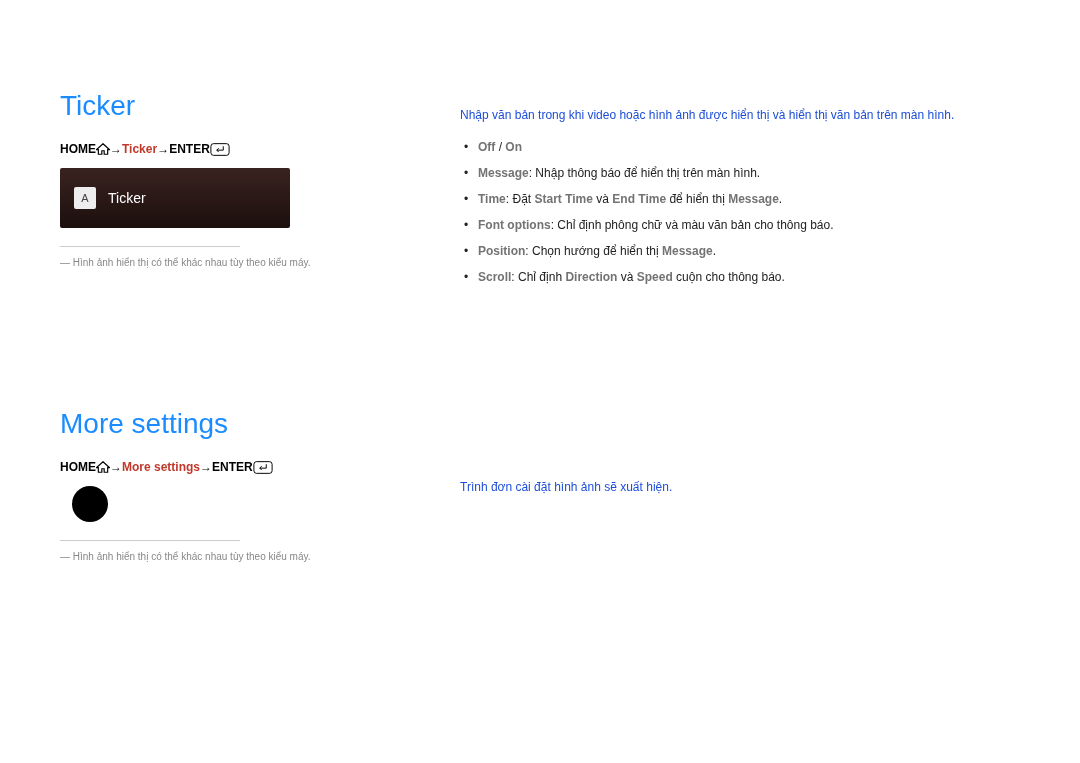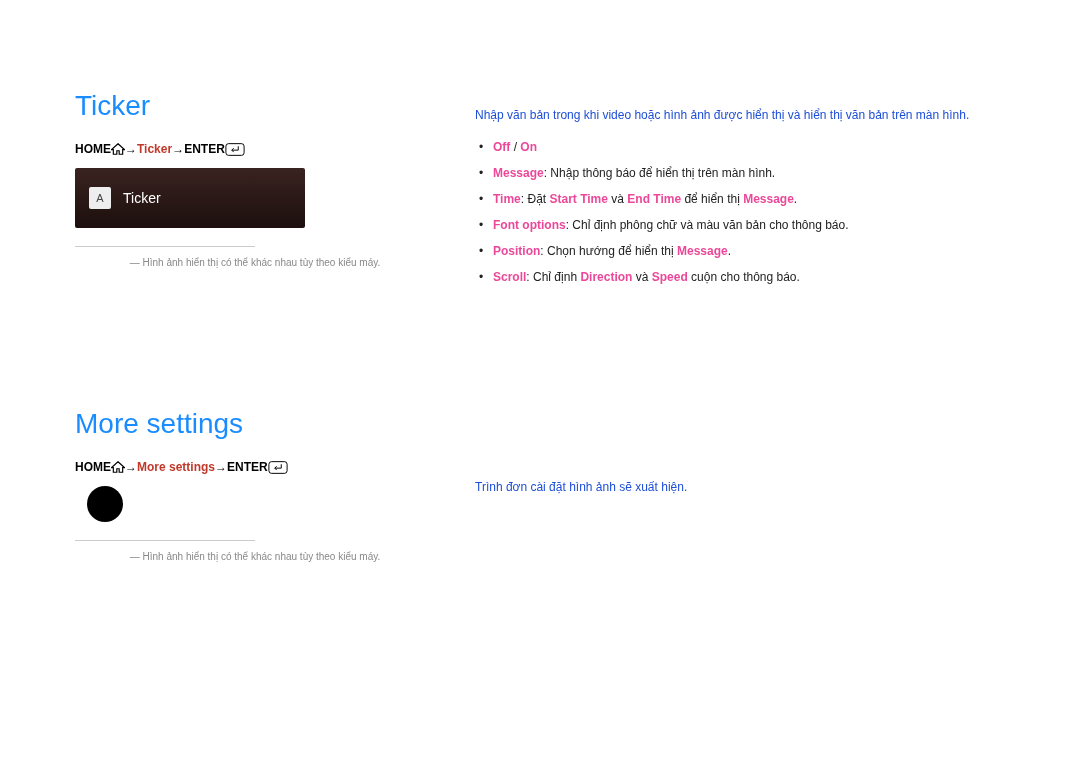--- a/index.html
+++ b/index.html
@@ -8,21 +8,20 @@
     width: 1080px;
     height: 763px;
     background: #fff;
     padding: 90px 60px 0 60px;
     display: flex;
     gap: 40px;
   }
   .left-col {
     width: 360px;
     flex-shrink: 0;
-    margin-left: 15px;
   }
   .right-col {
     flex: 1;
     padding-top: 18px;
     font-size: 12px;
     color: #333;
   }
   h1.section-title {
     color: #1a8cff;
     font-weight: 400;
@@ -64,21 +63,20 @@
   }
   .divider {
     border: none;
     border-top: 1px solid #ccc;
     width: 180px;
     margin: 18px 0 10px 0;
   }
   .note {
     font-size: 10px;
     color: #888;
-    text-align: center;
   }
   .section-gap { height: 140px; }
   .circle-icon {
     width: 36px;
     height: 36px;
     border-radius: 50%;
     background: #000;
     margin: 10px 0 8px 12px;
   }
   .intro-line { font-size: 12px; color: #1d4ed8; margin-bottom: 12px; }
@@ -90,21 +88,21 @@
     position: relative;
     line-height: 1.5;
   }
   ul.feature-list li::before {
     content: "•";
     position: absolute;
     left: 4px;
     top: 4px;
     color: #222;
   }
-  .hl { color: #ec4899; font-weight: bold; }
+  .hl { color: #737373; font-weight: bold; }
   svg.home-icon { width: 14px; height: 12px; }
   svg.enter-icon { width: 20px; height: 13px; }
 </style>
 </head>
 <body>
 
 <div class="left-col">
 
   <div>
     <h1 class="section-title">Ticker</h1>

